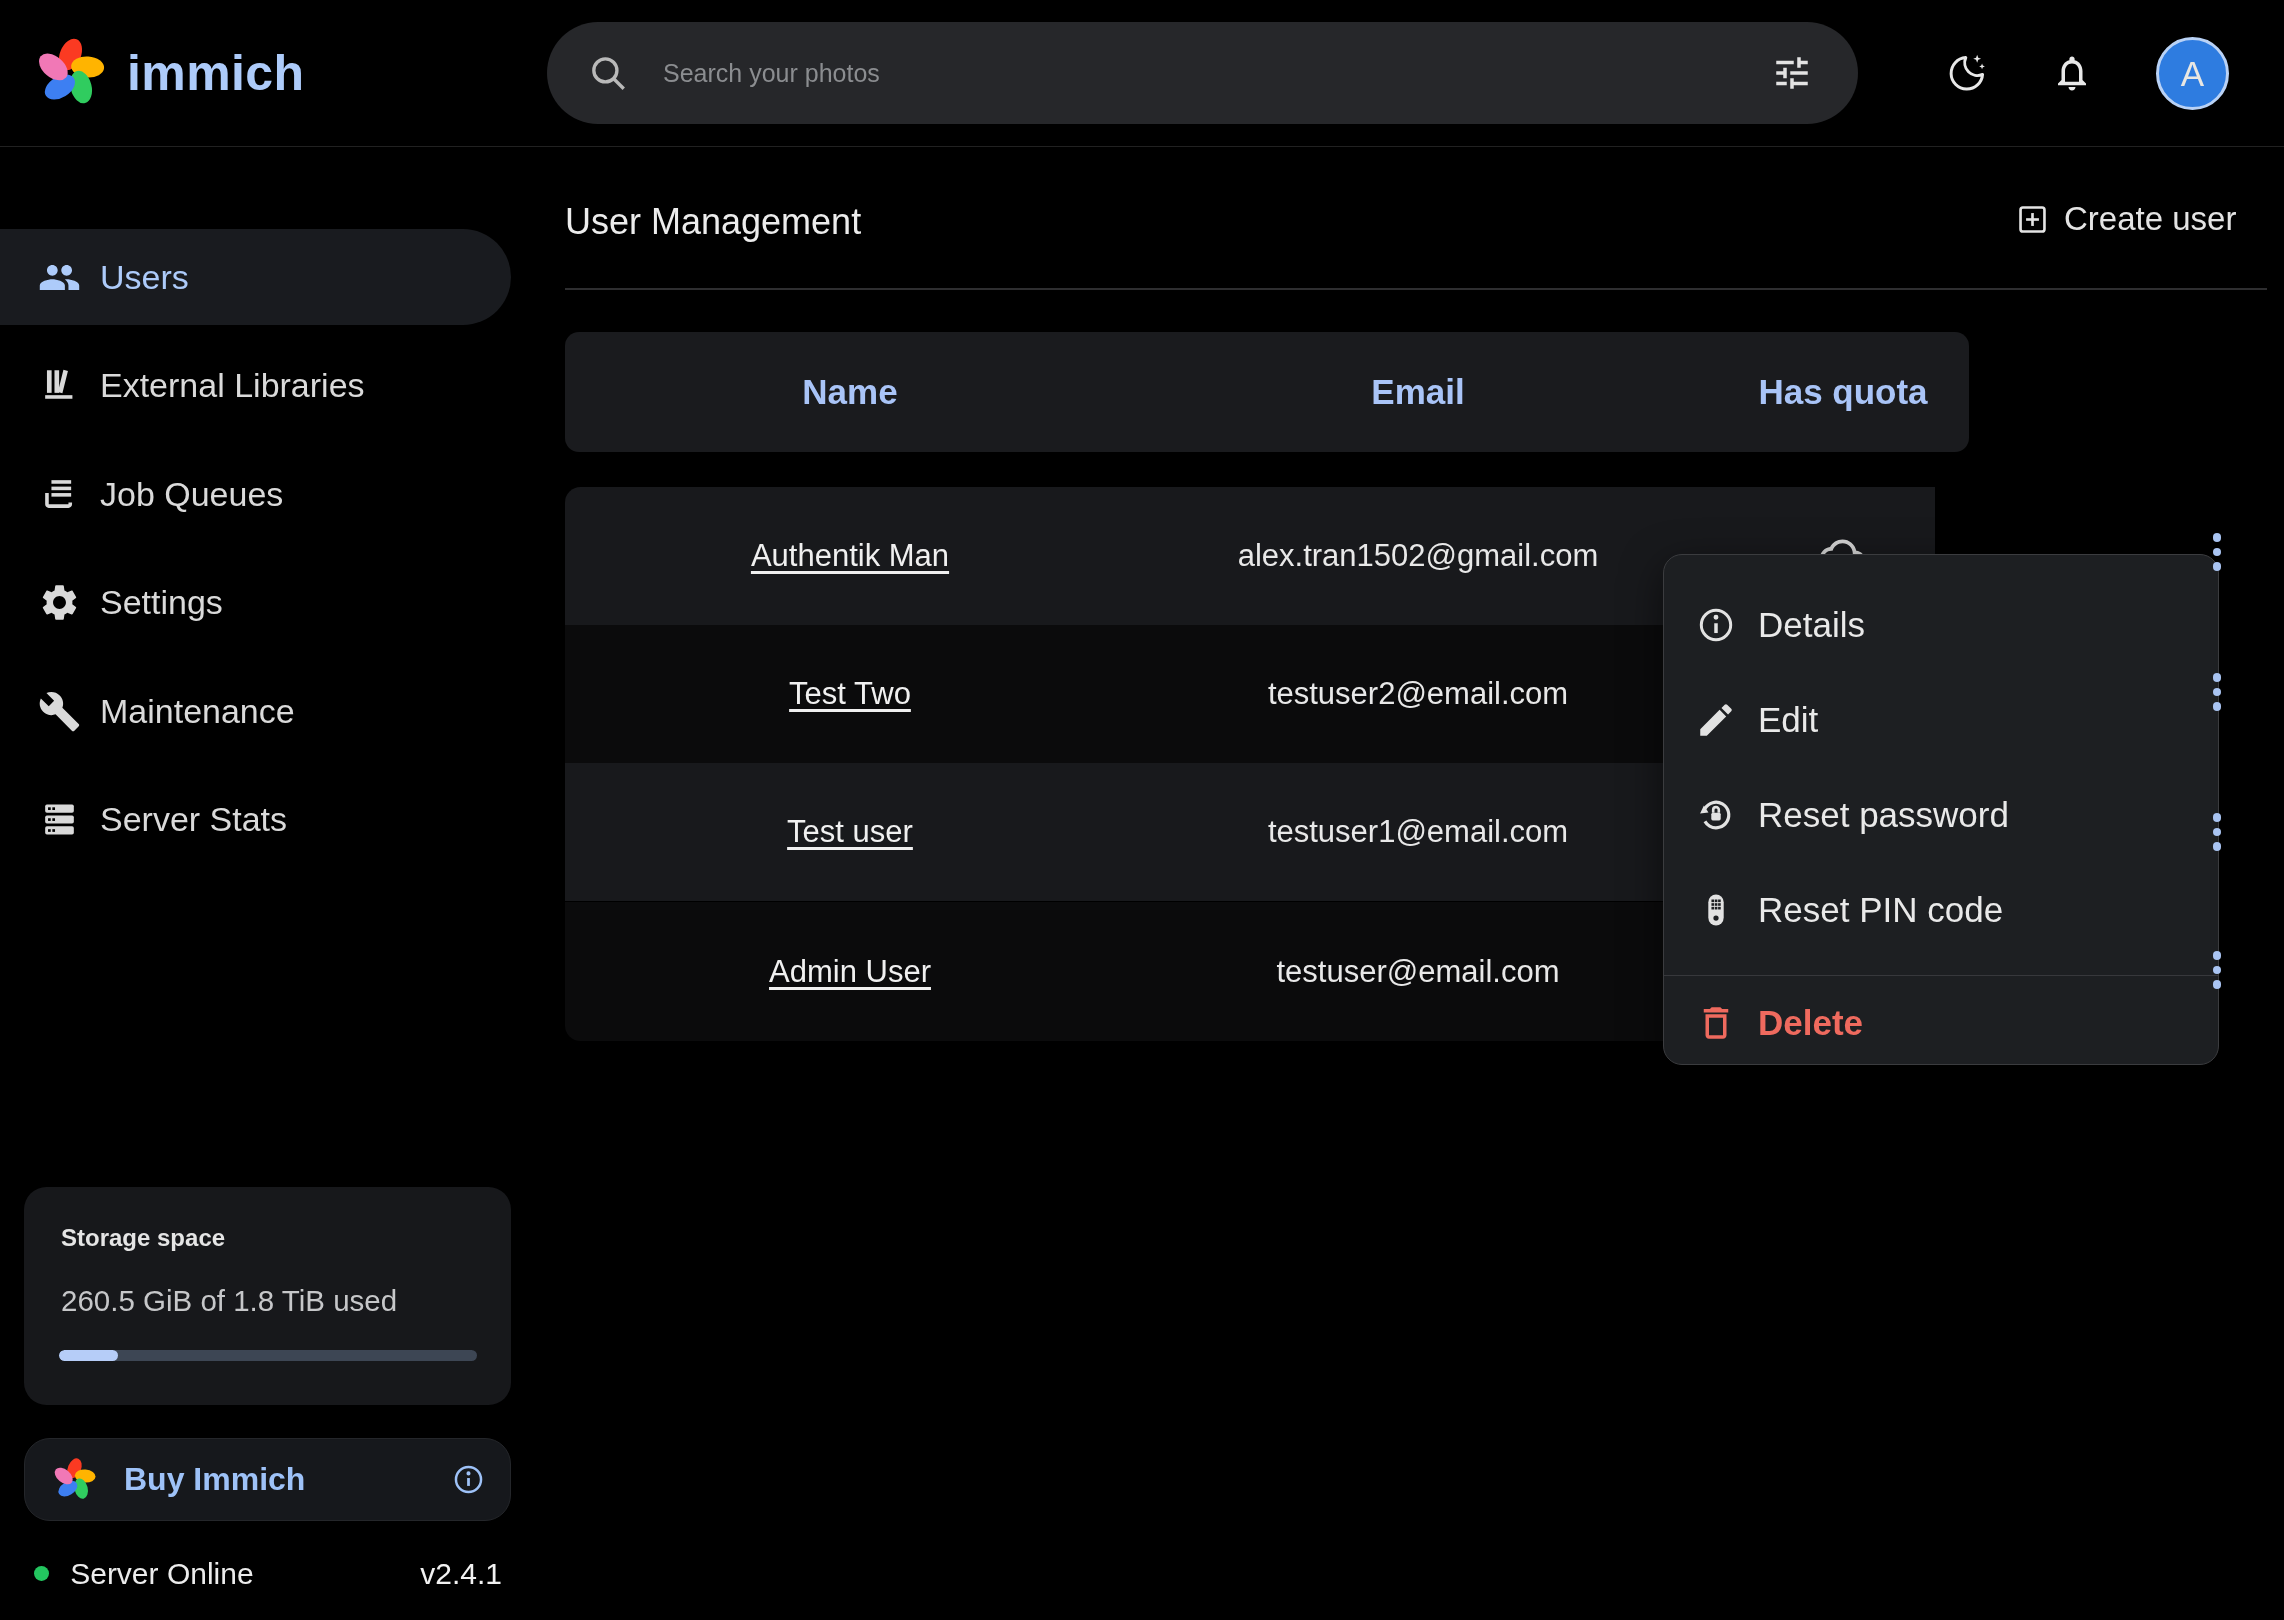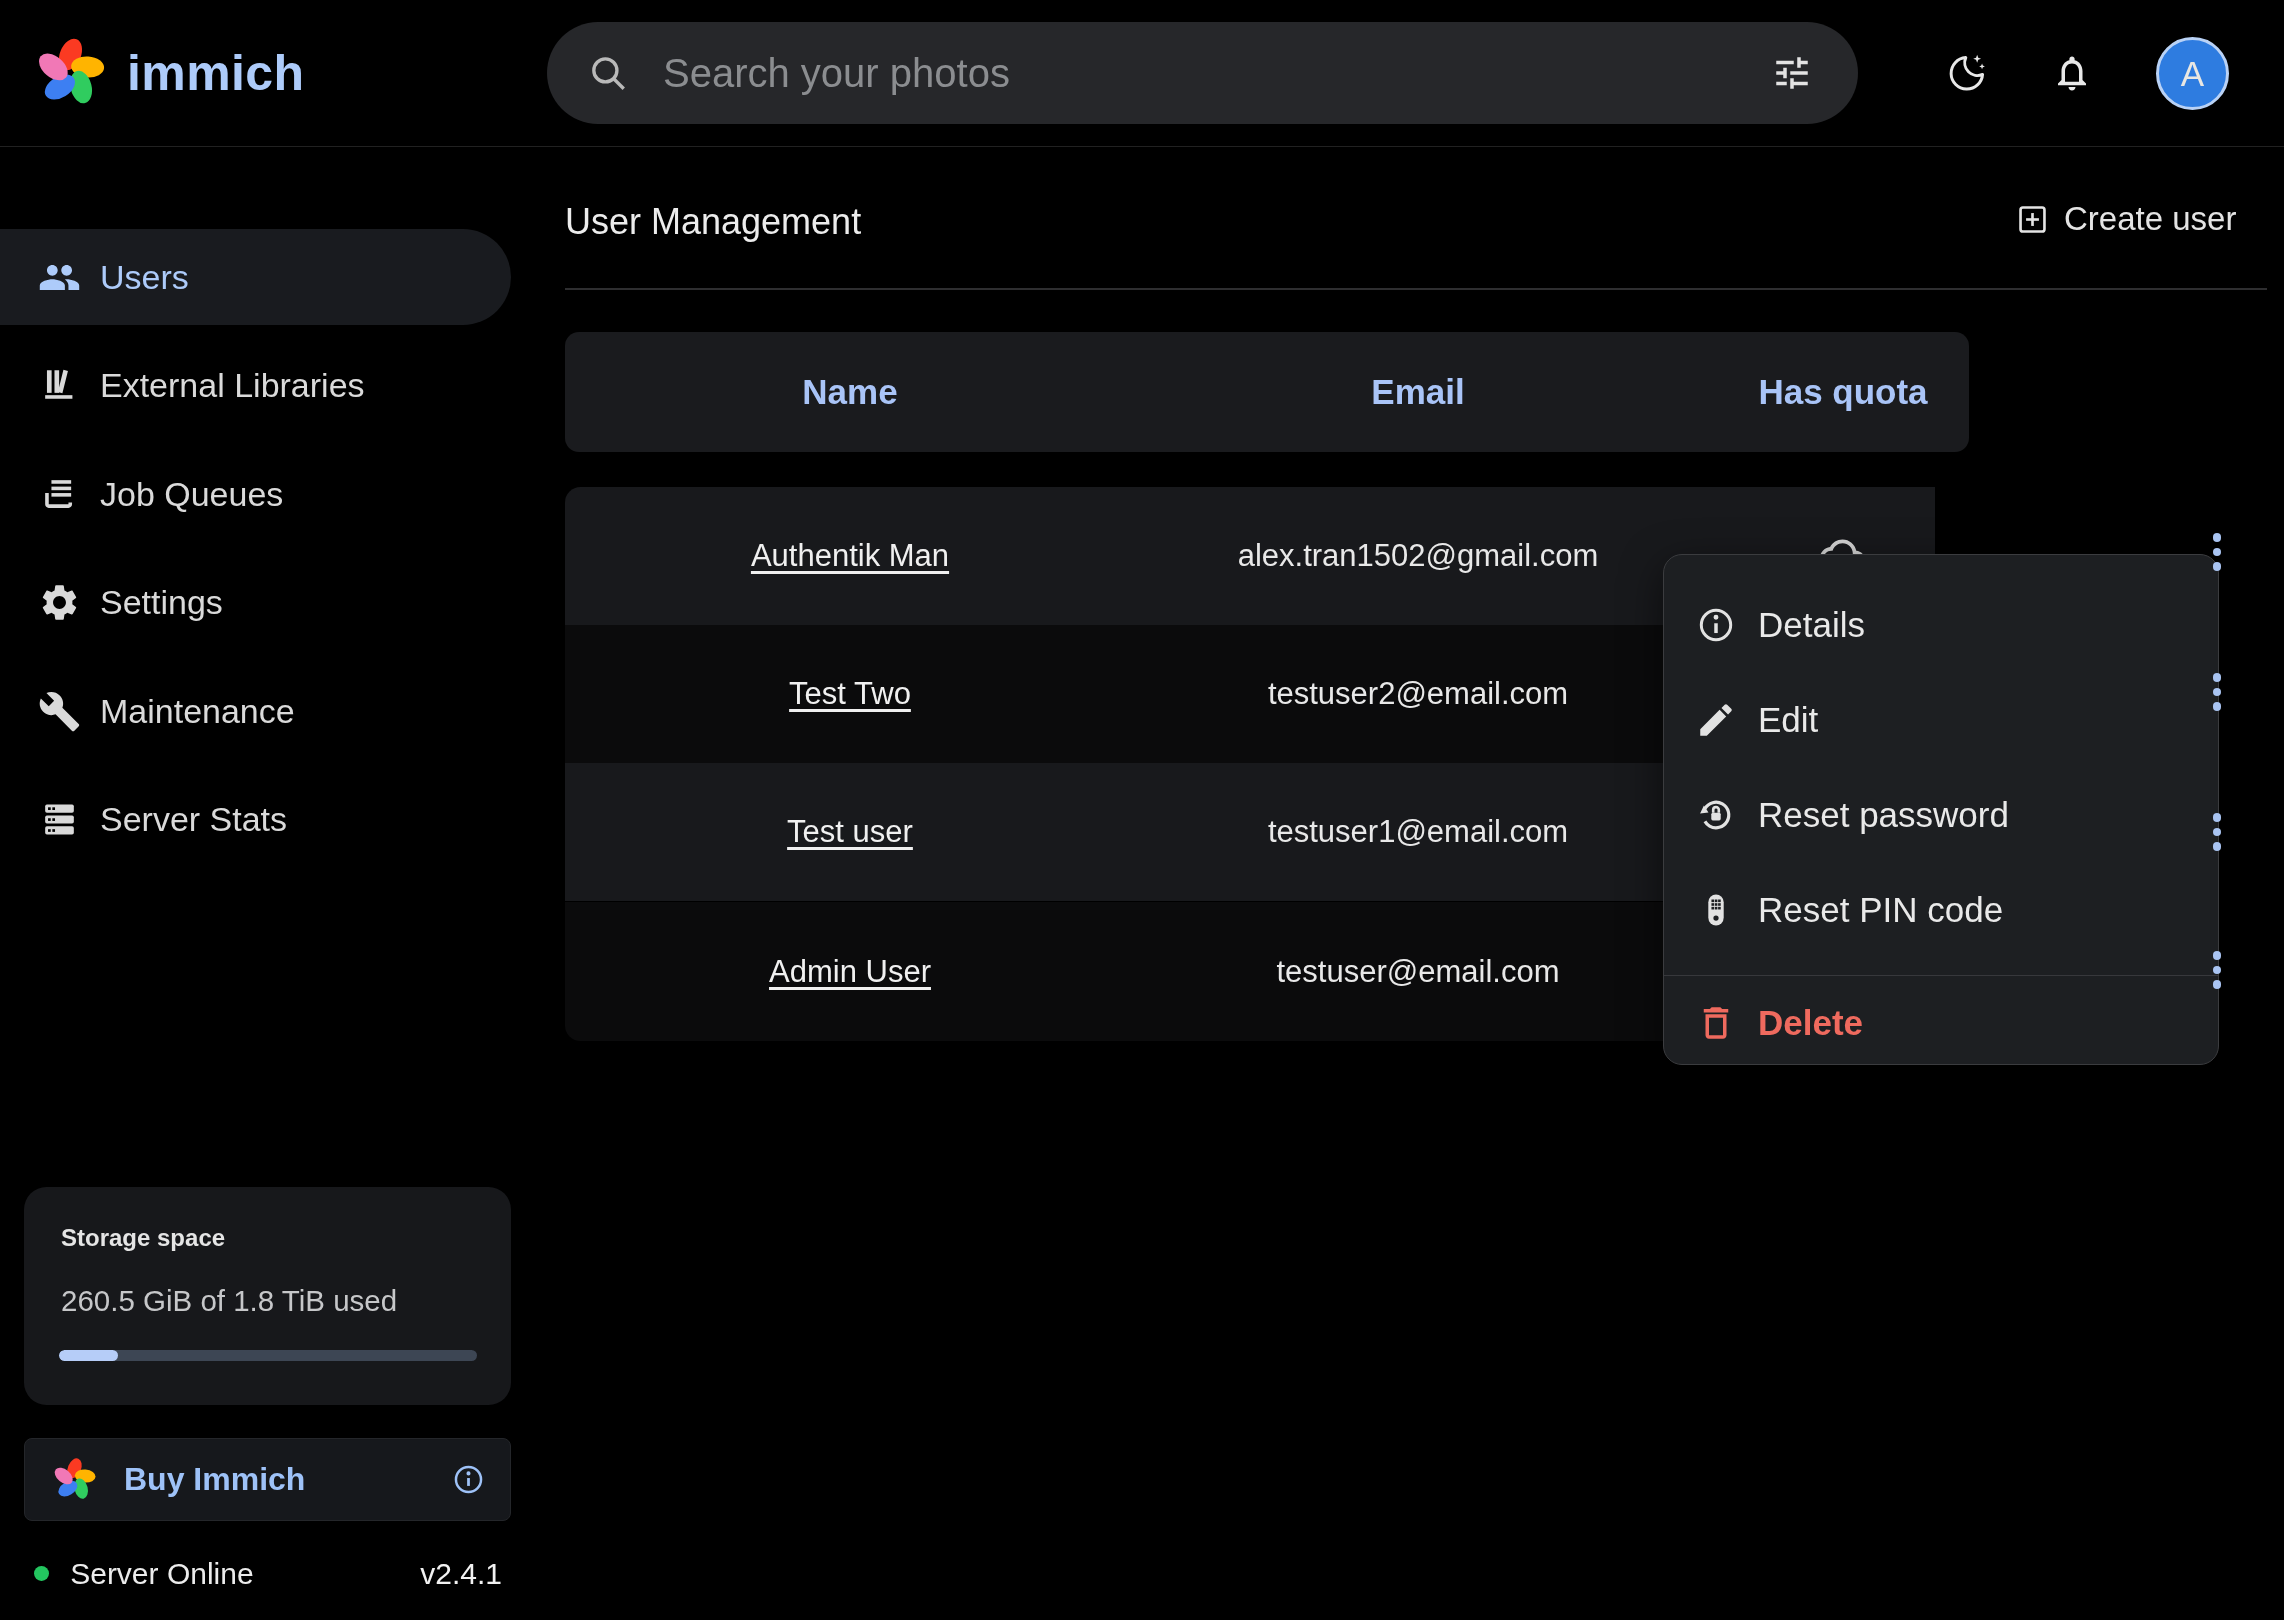--- a/index.html
+++ b/index.html
@@ -7,21 +7,21 @@
   svg{display:block;}
 
   
   .topbar{position:absolute;left:0;top:0;width:2284px;height:146px;background:#000;}
   .topbar-divider{position:absolute;left:0;top:146px;width:2284px;height:0.9px;background:#212121;}
   .logo-wrap{position:absolute;left:33px;top:35px;display:flex;align-items:center;gap:19px;}
   .logo-text{font-size:50px;font-weight:600;color:#adcbfa;letter-spacing:0.4px;}
   .searchbar{position:absolute;left:547px;top:22px;width:1311px;height:102px;background:#26272a;border-radius:868px;}
   .search-icon{position:absolute;left:587px;top:52px;width:42px;height:42px;color:#b9b9b9;}
   .search-input{position:absolute;left:661px;top:23.5px;width:1026px;height:98px;background:transparent;border:none;outline:none;
-    color:#ddd;font-size:40px;font-family:"Liberation Sans",sans-serif;}
+    color:#ddd;font-size:25px;font-family:"Liberation Sans",sans-serif;}
   .search-input::placeholder{color:#8b8d90;}
   .tune-icon{position:absolute;left:1771px;top:52px;width:42px;height:42px;color:#e3e3e3;}
   .iconbtn{position:absolute;width:42px;height:42px;color:#e8e8e8;cursor:pointer;}
   .avatar{position:absolute;left:2156px;top:37px;width:73px;height:73px;border-radius:50%;background:#2e7ce0;
     border:3.5px solid #b9d2f6;box-sizing:border-box;display:flex;align-items:center;justify-content:center;
     color:#e9e7e2;font-size:35px;font-weight:500;}
 
   
   .sidebar{position:absolute;left:0;top:147px;width:513px;height:1473px;background:#000;}
   .nav-item{position:absolute;left:0;width:511px;height:96px;border-radius:0 48px 48px 0;display:flex;align-items:center;
@@ -30,21 +30,21 @@
   .nav-icon{width:43px;height:43px;color:#d9d9d9;flex:0 0 43px;}
   .nav-label{margin-left:19px;font-size:34px;font-weight:500;color:#dadada;}
   .nav-item.active .nav-icon,.nav-item.active .nav-label{color:#adcbfa;}
 
   .storage-card{position:absolute;left:24px;top:1187px;width:487px;height:218px;background:#17181b;border-radius:22.6px;}
   .storage-title{position:absolute;left:37px;top:37px;font-size:24px;font-weight:700;color:#e5e5e5;}
   .storage-usage{position:absolute;left:37px;top:97px;font-size:29.5px;color:#c6c7c9;}
   .progress-track{position:absolute;left:35px;top:163px;width:418px;height:11.3px;border-radius:7px;background:#3d4654;overflow:hidden;}
   .progress-fill{height:100%;border-radius:7px;background:#b6cdf8;}
 
-  .buy-card{position:absolute;left:24px;top:1438px;width:487px;height:83px;background:#16181c;border-radius:8px;
+  .buy-card{position:absolute;left:24px;top:1438px;width:487px;height:83px;background:#16181c;border-radius:26px;
     border:0.9px solid #24262a;box-sizing:border-box;display:flex;align-items:center;cursor:pointer;}
   .buy-label{margin-left:26px;font-size:32px;font-weight:600;color:#9ec2f8;}
   .buy-info{margin-left:auto;margin-right:24px;width:35px;height:35px;color:#9ec2f8;}
 
   .server-row{position:absolute;left:24px;top:1551px;width:478px;height:45px;display:flex;align-items:center;}
   .server-dot{width:14.8px;height:14.8px;border-radius:50%;background:#23c55f;margin-left:10.4px;}
   .server-label{margin-left:21px;font-size:30px;color:#ececec;}
   .server-version{margin-left:auto;font-size:30px;color:#f2f2f2;}
 
   

